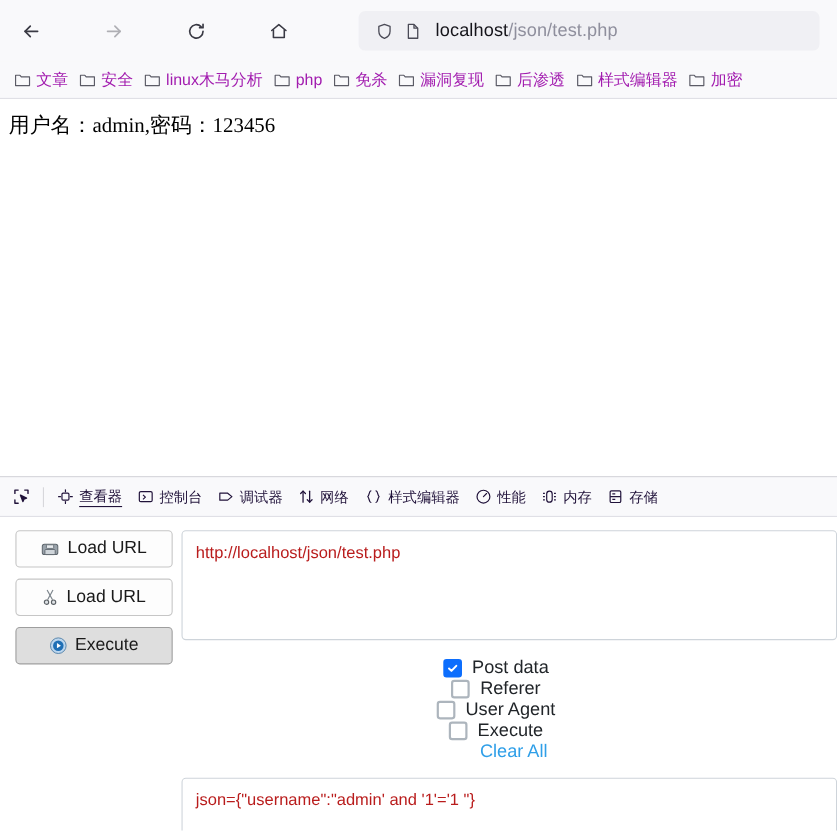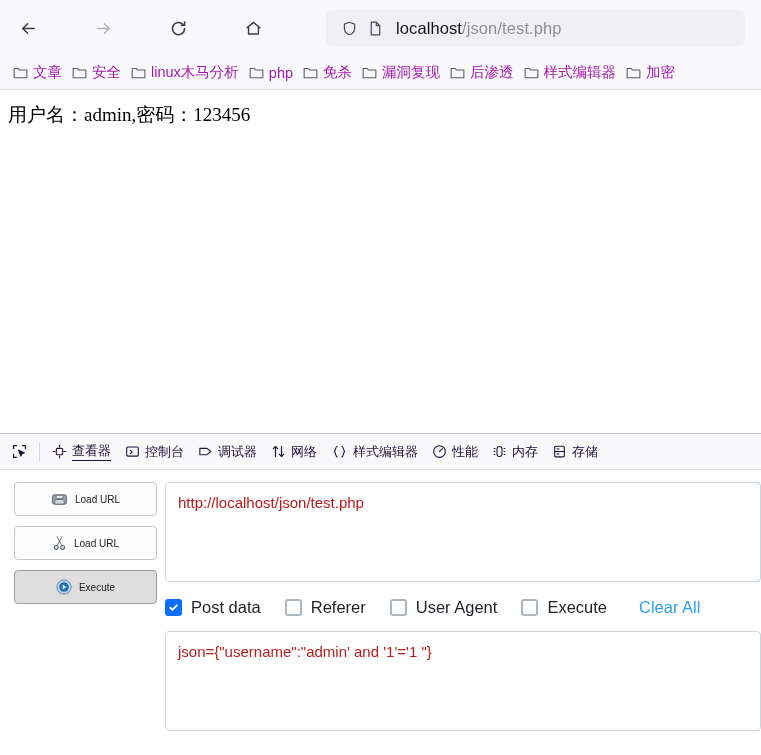--- a/index.html
+++ b/index.html
@@ -191,21 +191,21 @@
   }
   .hb-btn {
     display: flex;
     align-items: center;
     justify-content: center;
     height: 34px;
     margin-bottom: 10px;
     border: 1px solid #c6c6c6;
     border-radius: 4px;
     background: #fdfdfd;
-    font-size: 10px;
+    font-size: 16px;
     color: #1a1a1a;
   }
   .hb-btn.pressed {
     background: #dedede;
     border-color: #9e9e9e;
   }
   .hb-btn .hb-ico {
     margin-right: 7px;
     display: flex; align-items: center;
     flex: 0 0 auto;
@@ -229,20 +229,21 @@
     white-space: pre;
     overflow: hidden;
     font-family: "Liberation Sans", "DejaVu Sans", sans-serif;
   }
   #hb-options {
     display: flex;
     align-items: center;
     margin: 16px 0 14px 0;
     font-size: 16.5px;
     color: #212529;
+    flex-direction: column;
   }
   .hb-check {
     display: inline-flex;
     align-items: center;
     margin-right: 24px;
     flex: 0 0 auto;
   }
   .cbox {
     width: 17px; height: 17px;
     border: 2px solid #adb5bd;

